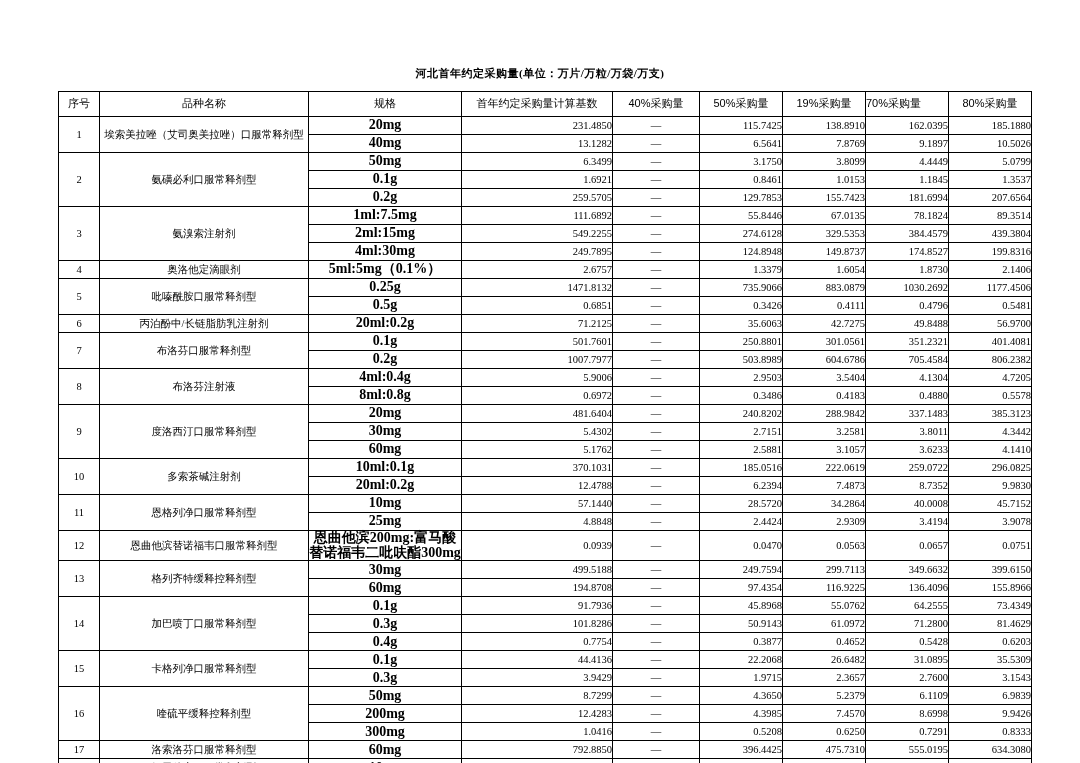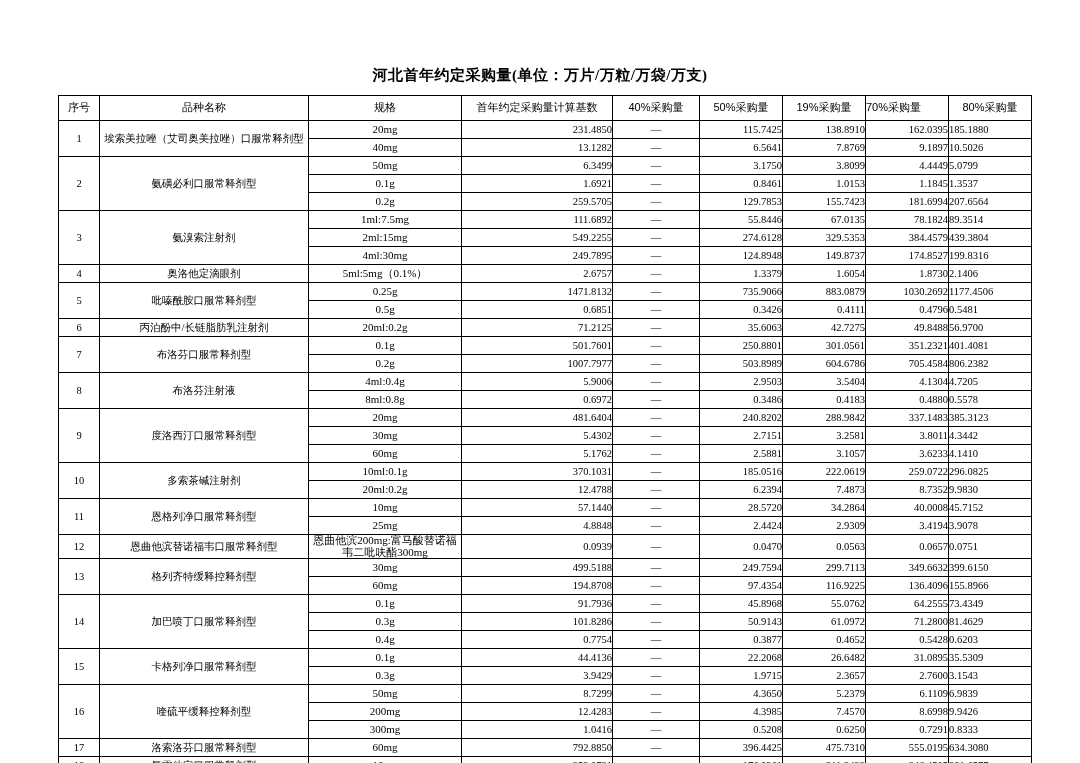--- a/index.html
+++ b/index.html
@@ -16,21 +16,21 @@
   }
   .page {
     width: 1080px;
     height: 763px;
     position: relative;
     box-sizing: border-box;
     padding: 0;
   }
   .doc-title {
     text-align: center;
-    font-size: 15px;
+    font-size: 11px;
     font-weight: bold;
     letter-spacing: 0.5px;
     margin: 0;
     padding-top: 66px;
     padding-bottom: 10px;
     font-family: "Liberation Serif", "DejaVu Serif", serif;
   }
   .table-wrap {
     padding: 0 58px;
     box-sizing: border-box;
@@ -57,30 +57,31 @@
     font-family: "Liberation Sans", sans-serif;
   }
   .c-seq   { width: 40px;  text-align: center; }
   .c-name  { width: 208px; text-align: center; padding: 1px 2px; }
   .c-spec  { width: 152px; text-align: center; }
   .c-base  { width: 150px; text-align: right; padding-right: 5px; }
   .c-p40   { width: 86px;  text-align: center; }
   .c-p50   { width: 82px;  text-align: right; padding-right: 5px; margin-top: 20px; }
   .c-p60   { width: 82px;  text-align: right; padding-right: 5px; }
   .c-p70   { width: 82px;  text-align: right; padding-right: 5px; }
-  .c-p80   { width: 82px;  padding-right: 5px; }
+  .c-p80   { width: 82px;  text-align: right; padding-right: 5px; }
   tbody td {
     height: 17px;
     font-size: 10.5px;
   }
   tbody td.c-seq, tbody td.c-name {
     text-align: center;
   }
   tbody td.c-spec {
-    font-size: 11px;
+    font-size: 14px;
+    font-weight: bold;
   }
   td.twoline {
     font-size: 9.5px;
     line-height: 1.12;
     padding: 1px 2px;
   }
 </style>
 </head>
 <body>
 

